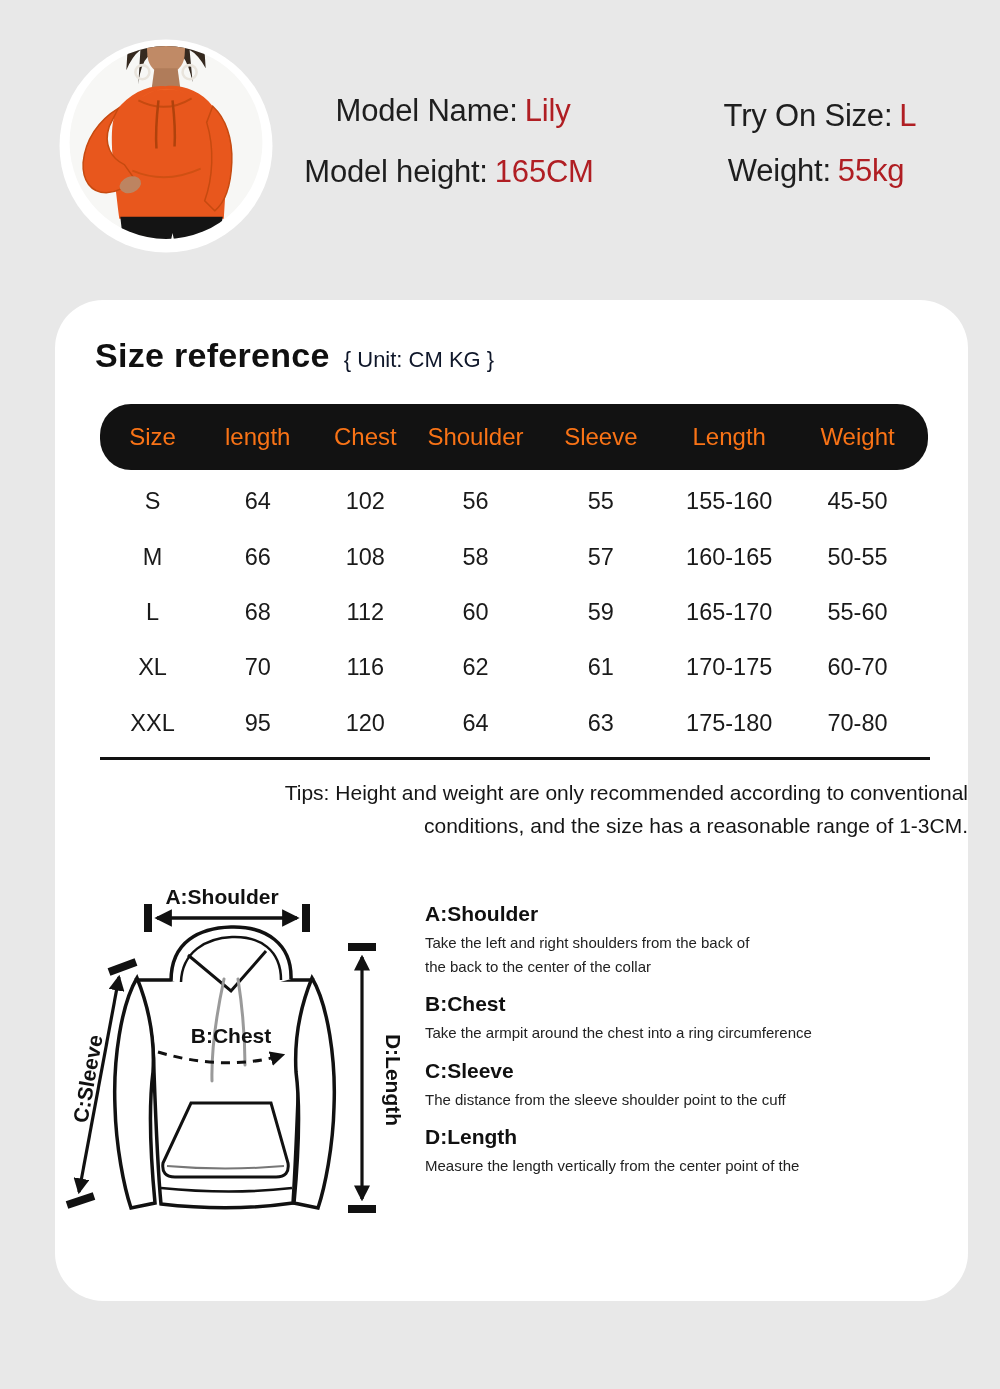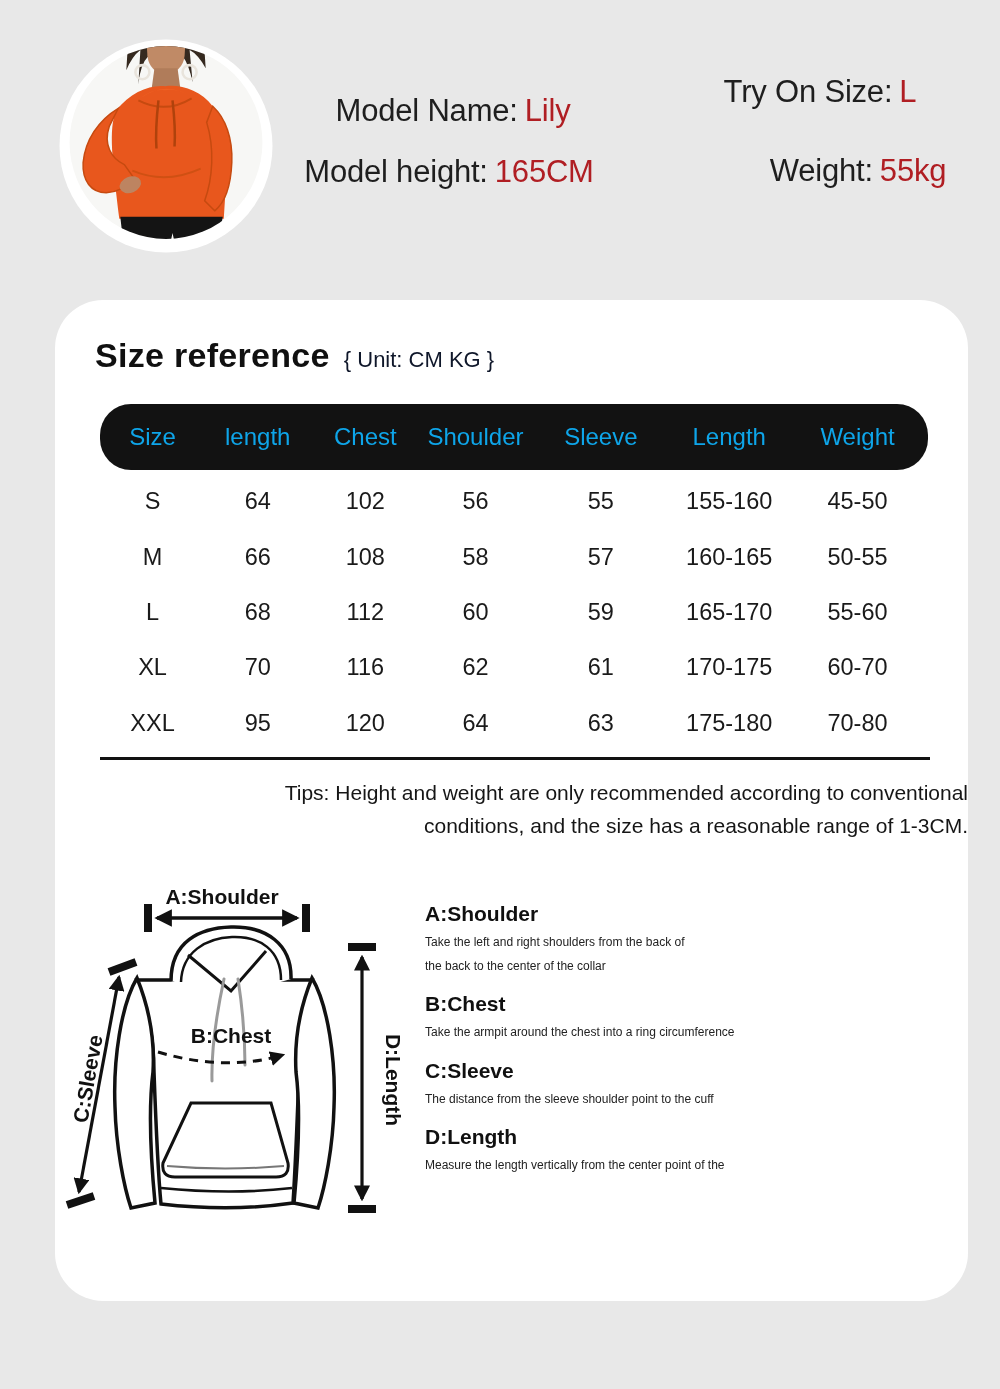--- a/index.html
+++ b/index.html
@@ -9,37 +9,37 @@
     background:#e8e8e8;overflow:hidden;
     font-family:"Liberation Sans",sans-serif;color:#1b1b1b;
   }
   
   #photo-wrap{position:absolute;left:58px;top:38px;width:216px;height:216px;}
   .info-item{
     position:absolute;transform:translate(-50%,-50%);
     white-space:nowrap;font-size:31px;letter-spacing:-.2px;color:#1e1e1e;
   }
   .info-item:nth-child(1){left:453px;top:111px;}
-  .info-item:nth-child(2){left:820px;top:92px;}
+  .info-item:nth-child(2){left:820px;top:116px;}
   .info-item:nth-child(3){left:449px;top:172px;}
-  .info-item:nth-child(4){left:816px;top:171px;margin-left:42px;}
+  .info-item:nth-child(4){left:816px;top:171px;}
   .info-value{color:#b01e23;margin-left:7px;}
   
   #card{
     position:absolute;left:55px;top:300px;width:913px;height:1001px;
     background:#ffffff;border-radius:48px;
   }
   #sr-head{position:absolute;left:40px;top:36px;display:flex;align-items:baseline;gap:14px;}
   #sr-title{font-size:34px;font-weight:bold;color:#101010;letter-spacing:.3px;}
   #sr-unit{font-size:22px;color:#0f172a;}
   
   #size-table-header{
     position:absolute;left:45px;top:104px;width:828px;height:66px;
     background:#121212;border-radius:31px;display:flex;align-items:center;
-    color:#0ea5e9;font-size:24px;
+    color:#f97316;font-size:24px;
   }
   #size-table-body{position:absolute;left:45px;top:174px;width:828px;}
   .trow{display:flex;align-items:center;height:55.4px;font-size:23.5px;color:#1a1a1a;}
   .cell{text-align:center;flex:none;}
   .cell:nth-child(1){width:12.7%;}
   .cell:nth-child(2){width:12.7%;}
   .cell:nth-child(3){width:13.3%;}
   .cell:nth-child(4){width:13.3%;}
   .cell:nth-child(5){width:17.0%;}
   .cell:nth-child(6){width:14.0%;}
@@ -48,21 +48,21 @@
   #tips{
     position:absolute;left:0;top:476px;width:100%;text-align:right;
     font-size:21px;line-height:33px;color:#161616;
   }
   
   #diagram{position:absolute;left:45px;top:875px;width:382px;height:352px;}
   .dlabel{font-family:"Liberation Sans",sans-serif;font-size:21px;font-weight:bold;fill:#111;}
   #measure-guide{position:absolute;left:425px;top:902px;width:555px;}
   .guide-title{font-size:21px;font-weight:bold;line-height:24px;margin:14px 0 5px;color:#101010;}
   .guide-title:first-child{margin-top:0;}
-  .guide-line{font-size:12px;line-height:23.5px;color:#222;white-space:nowrap;}
+  .guide-line{font-size:15px;line-height:23.5px;color:#222;white-space:nowrap;}
 </style>
 </head>
 <body>
 
 <div id="page">
 
   <div id="photo-wrap">
     <svg viewBox="0 0 215 215" width="216" height="216">
       <circle cx="107.5" cy="107.5" r="106" fill="#ffffff"></circle>
       <clipPath id="pc">

